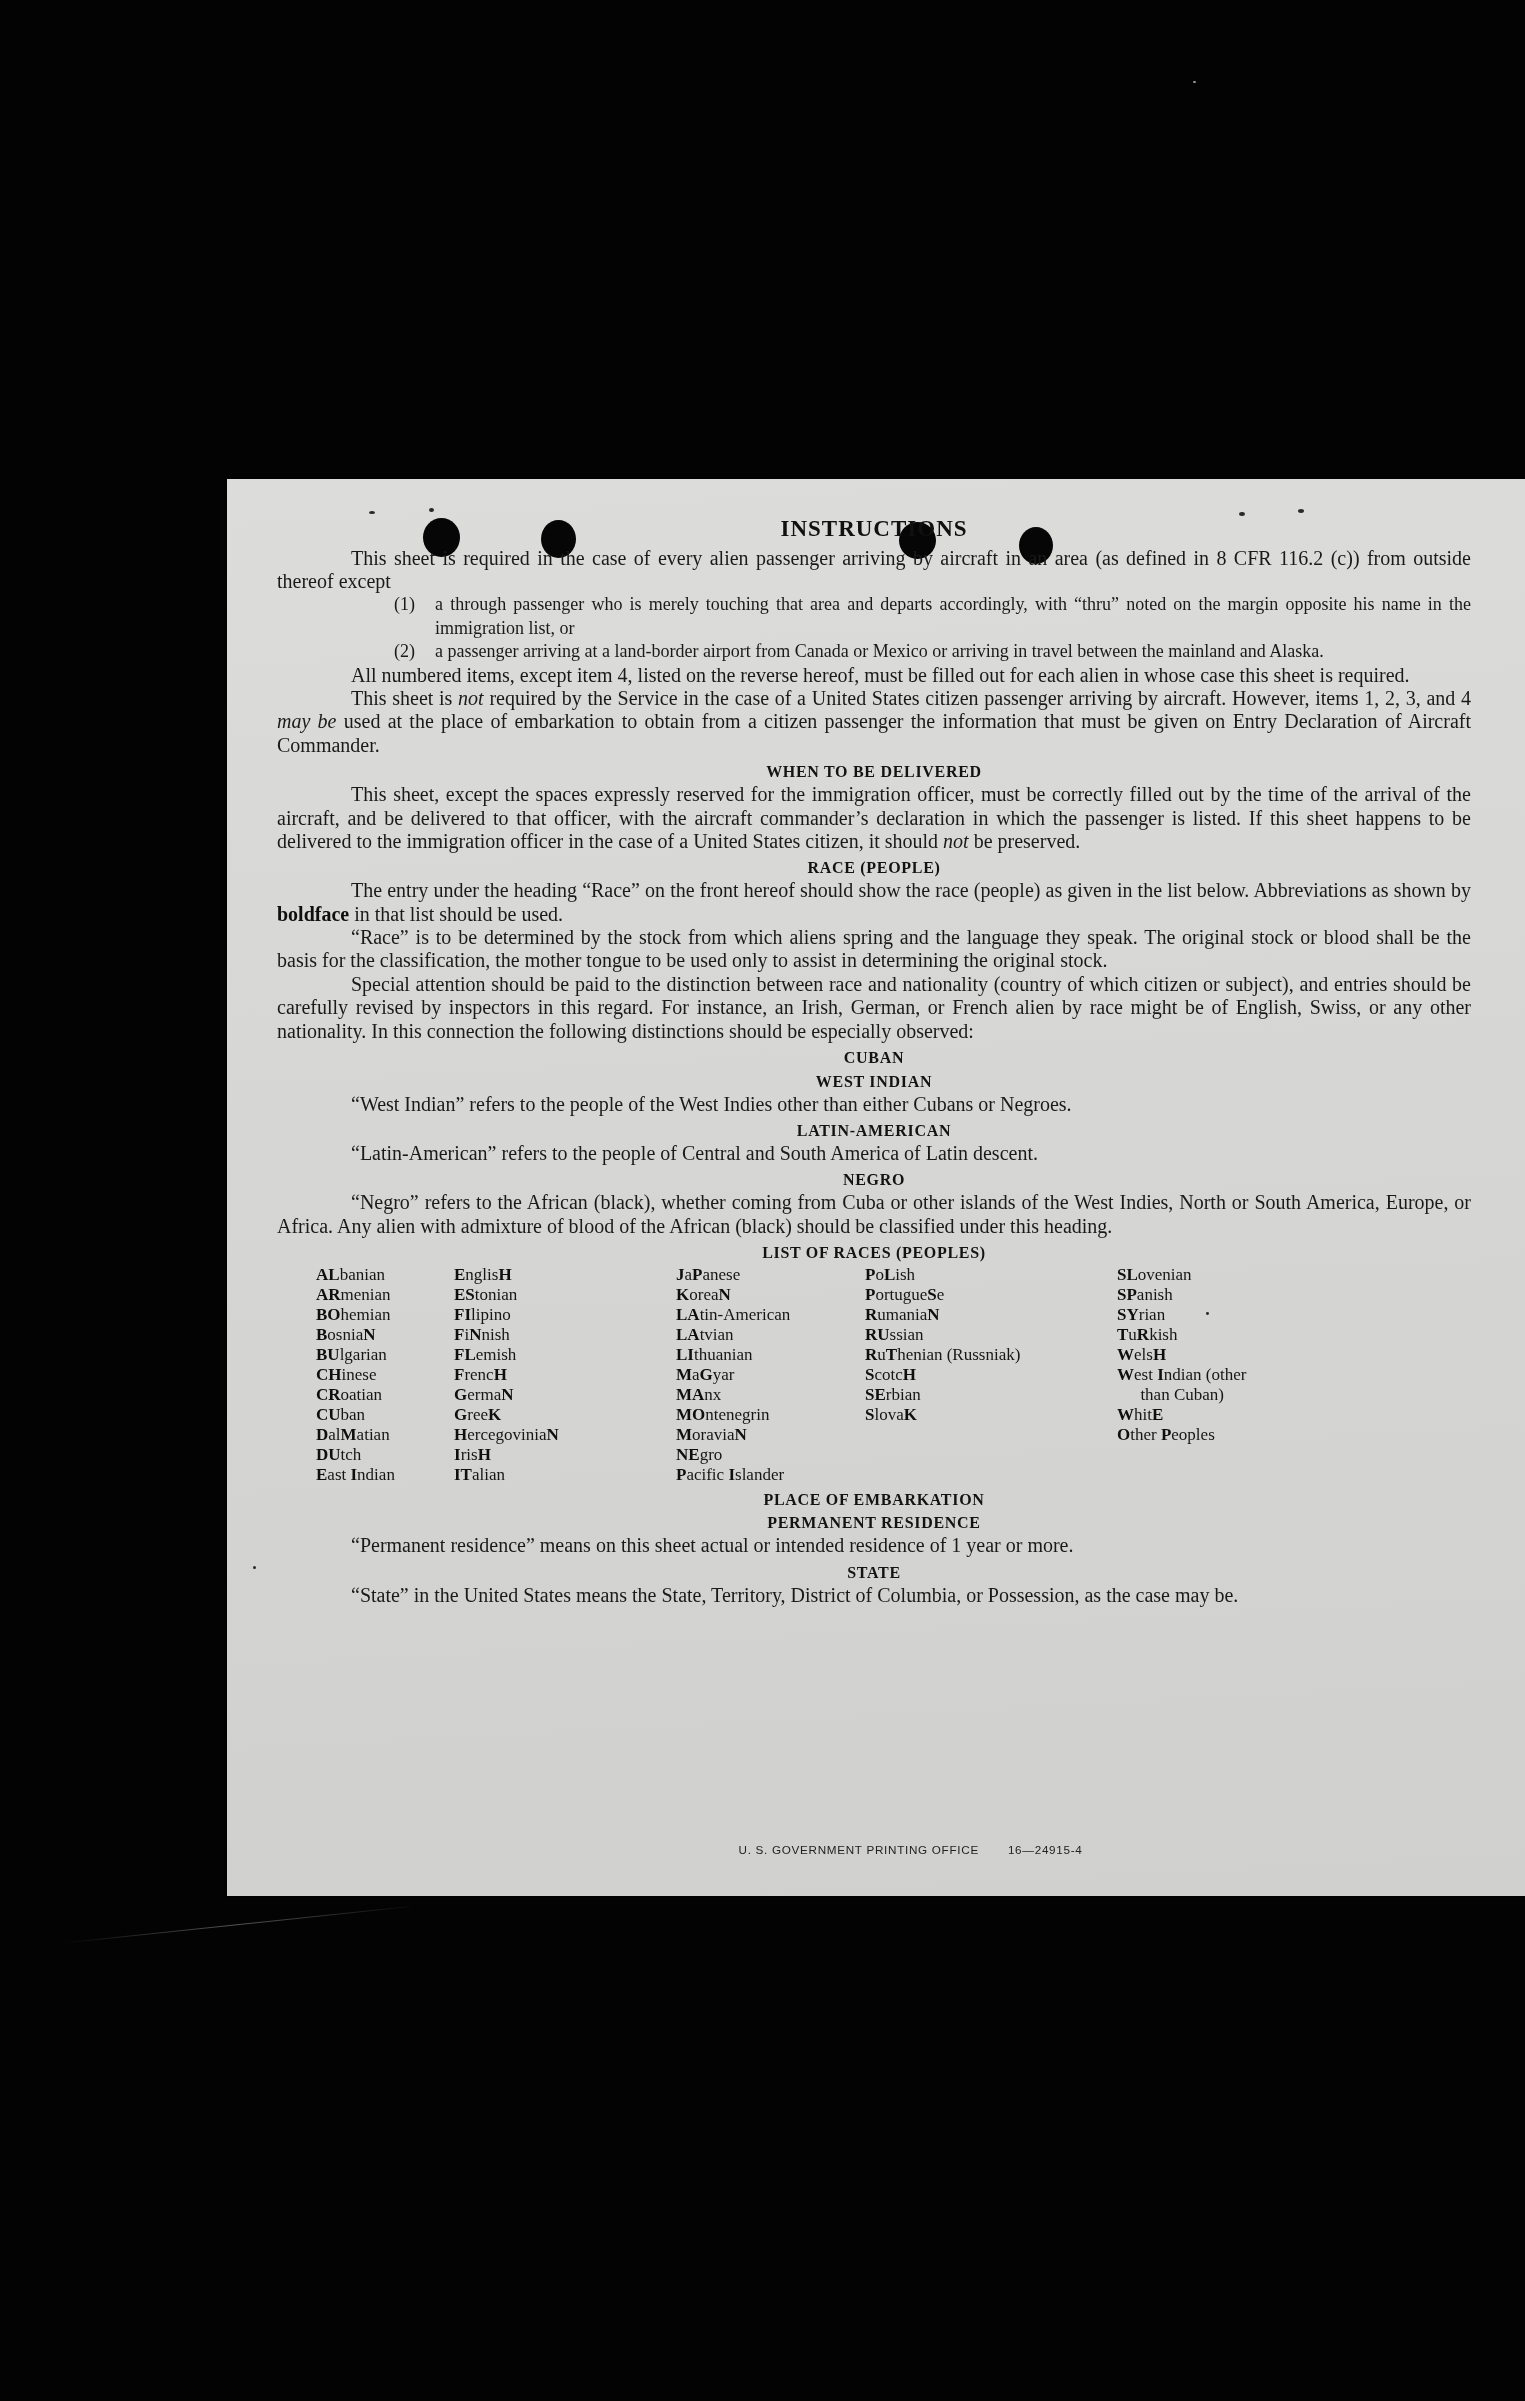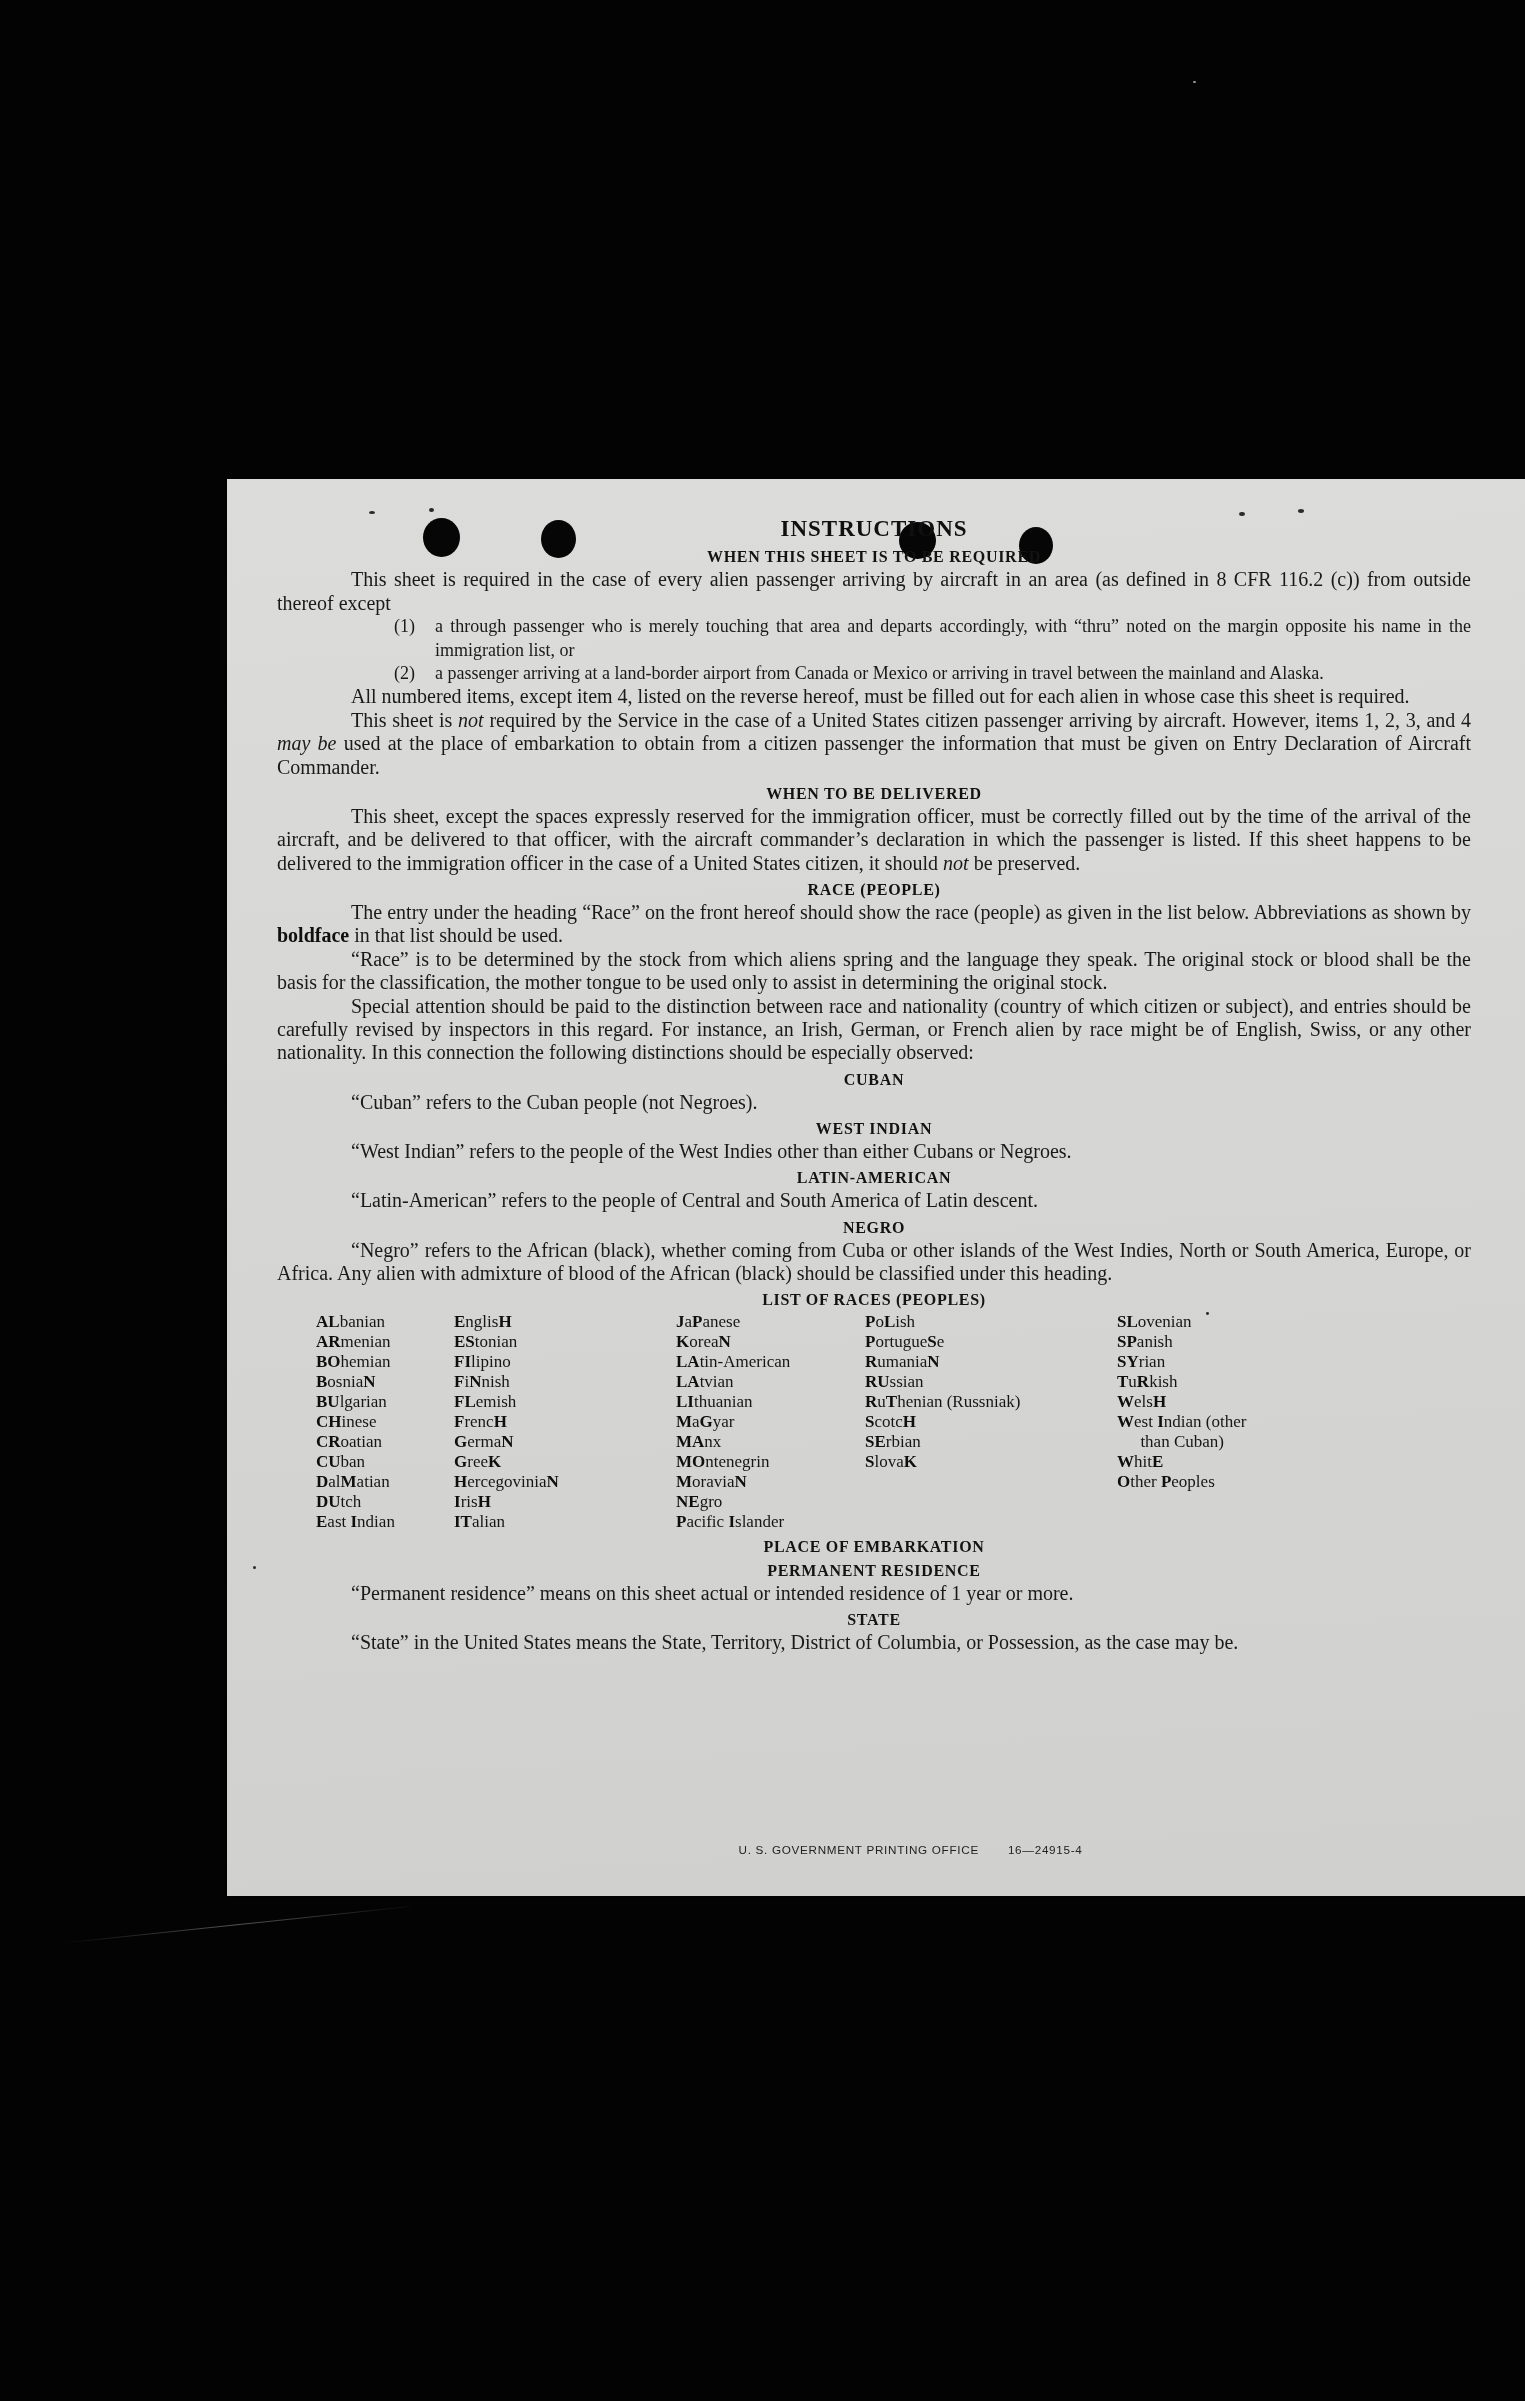--- a/index.html
+++ b/index.html
@@ -94,40 +94,38 @@
   <div class="speck" style="left:142px;top:32px;width:6.2px;height:3.4px;"></div>
   <div class="speck" style="left:202px;top:29px;width:4.8px;height:4.1px;"></div>
   <div class="speck" style="left:1012px;top:33px;width:5.5px;height:4.1px;"></div>
   <div class="speck" style="left:1071px;top:30px;width:6.2px;height:4.1px;"></div>
   <div class="speck" style="left:26px;top:1087px;width:3.4px;height:3.4px;"></div>
   <div class="speck" style="left:979px;top:833px;width:2.8px;height:2.8px;"></div>
 
   <div class="inner">
     <div class="doc-title">INSTRUCTIONS</div>
     <div id="doc-content">
-        <div class="sec-heading">WHEN THIS SHEET IS TO BE REQUIRED</div>
         <div class="para">This sheet is required in the case of every alien passenger arriving by aircraft in an area (as defined in 8 CFR 116.2 (c)) from outside thereof except</div>
         <div class="list-row">
           <div class="list-num">(1)</div>
           <div class="list-text">a through passenger who is merely touching that area and departs accordingly, with “thru” noted on the margin opposite his name in the immigration list, or</div>
         </div>
         <div class="list-row">
           <div class="list-num">(2)</div>
           <div class="list-text">a passenger arriving at a land-border airport from Canada or Mexico or arriving in travel between the mainland and Alaska.</div>
         </div>
         <div class="para">All numbered items, except item 4, listed on the reverse hereof, must be filled out for each alien in whose case this sheet is required.</div>
         <div class="para">This sheet is <i>not</i> required by the Service in the case of a United States citizen passenger arriving by aircraft.  However, items 1, 2, 3, and 4 <i>may be</i> used at the place of embarkation to obtain from a citizen passenger the information that must be given on Entry Declaration of Aircraft Commander.</div>
         <div class="sec-heading">WHEN TO BE DELIVERED</div>
         <div class="para">This sheet, except the spaces expressly reserved for the immigration officer, must be correctly filled out by the time of the arrival of the aircraft, and be delivered to that officer, with the aircraft commander’s declaration in which the passenger is listed.  If this sheet happens to be delivered to the immigration officer in the case of a United States citizen, it should <i>not</i> be preserved.</div>
         <div class="sec-heading">RACE (PEOPLE)</div>
         <div class="para">The entry under the heading “Race” on the front hereof should show the race (people) as given in the list below.  Abbreviations as shown by <b>boldface</b> in that list should be used.</div>
         <div class="para">“Race” is to be determined by the stock from which aliens spring and the language they speak.  The original stock or blood shall be the basis for the classification, the mother tongue to be used only to assist in determining the original stock.</div>
         <div class="para">Special attention should be paid to the distinction between race and nationality (country of which citizen or subject), and entries should be carefully revised by inspectors in this regard.  For instance, an Irish, German, or French alien by race might be of English, Swiss, or any other nationality.  In this connection the following distinctions should be especially observed:</div>
         <div class="sec-heading">CUBAN</div>
-        <div class="para">“Cuban” refers to the Cuban people (not Negroes).</div>
         <div class="sec-heading">WEST INDIAN</div>
         <div class="para">“West Indian” refers to the people of the West Indies other than either Cubans or Negroes.</div>
         <div class="sec-heading">LATIN-AMERICAN</div>
         <div class="para">“Latin-American” refers to the people of Central and South America of Latin descent.</div>
         <div class="sec-heading">NEGRO</div>
         <div class="para">“Negro” refers to the African (black), whether coming from Cuba or other islands of the West Indies, North or South America, Europe, or Africa.  Any alien with admixture of blood of the African (black) should be classified under this heading.</div>
         <div class="sec-heading">LIST OF RACES (PEOPLES)</div>
         <div class="races">
           <div>
             <div class="race"><b>AL</b>banian</div>

